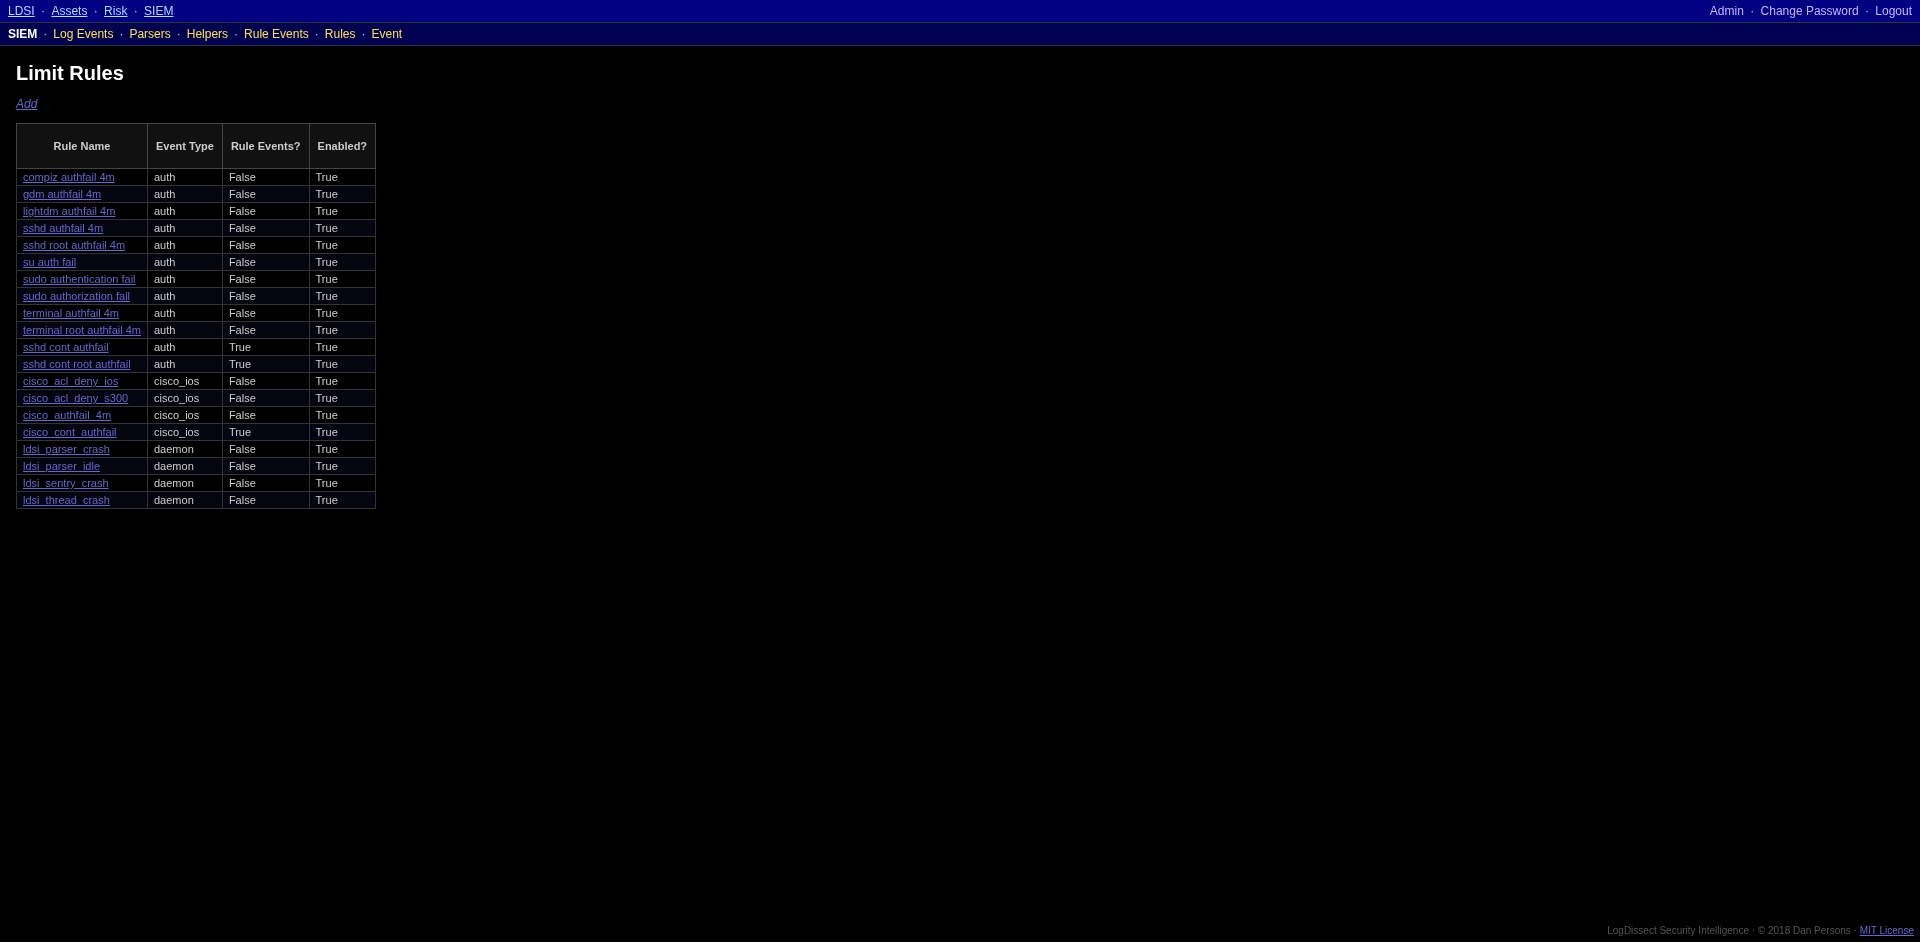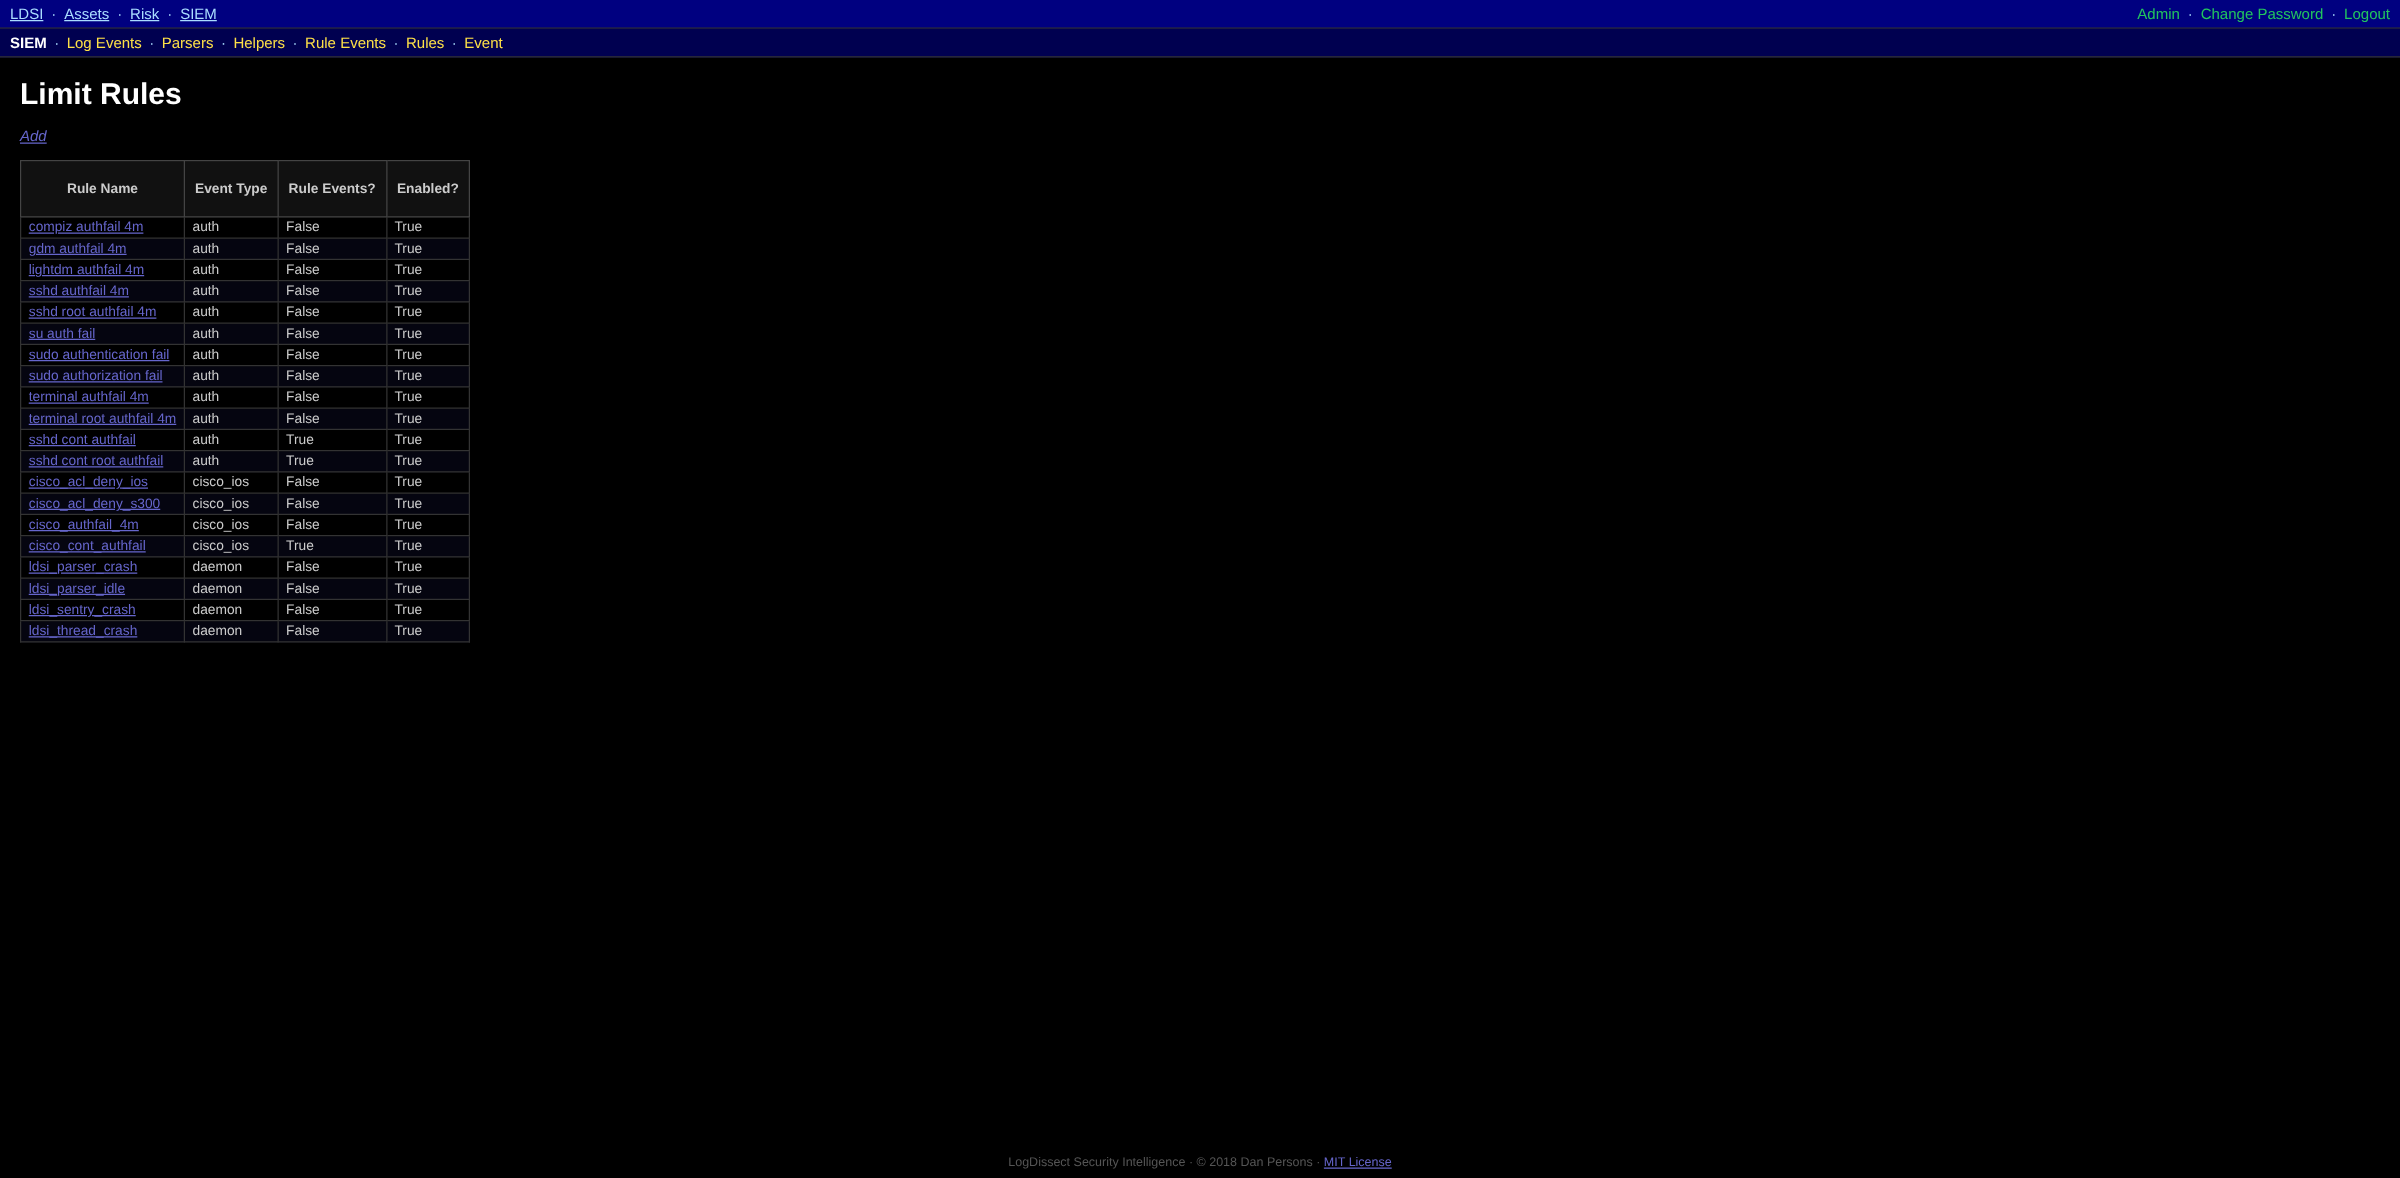--- a/index.html
+++ b/index.html
@@ -20,21 +20,21 @@
       align-items: center;
     }
     #top-nav .left-links a, #top-nav .left-links span {
       color: #aaddff;
       text-decoration: none;
       font-size: 12px;
     }
     #top-nav .left-links a { text-decoration: underline; }
     #top-nav .left-links .separator { color: #aaddff; margin: 0 3px; }
     #top-nav .right-links a {
-      color: #22c55e;
+      color: #c4b5fd;
       text-decoration: none;
       font-size: 12px;
     }
     #top-nav .right-links .separator { color: #aaddff; margin: 0 3px; }
 
     #sub-nav {
       background-color: #000050;
       border-bottom: 1px solid #333;
       padding: 4px 8px;
       display: flex;
@@ -51,21 +51,21 @@
       font-weight: bold;
       text-decoration: none;
     }
     #sub-nav .separator { color: #aaddff; margin: 0 2px; }
 
     #content {
       padding: 16px;
     }
     h1 {
       color: #fff;
-      font-size: 24px;
+      font-size: 20px;
       font-weight: bold;
       margin-bottom: 12px;
     }
     #add-link {
       display: block;
       margin-bottom: 12px;
       font-size: 12px;
       font-style: italic;
     }
 
@@ -95,21 +95,21 @@
     }
     table td a {
       color: #6666cc;
       margin-top: 20px;
     }
 
     #footer {
       position: fixed;
       bottom: 0;
       width: 100%;
-      text-align: center;
+      text-align: right;
       padding: 6px;
       font-size: 10px;
       color: #555;
       background: #000;
     }
     #footer a { color: #6666cc; font-size: 10px; }
   </style>
 </head>
 <body>
 

